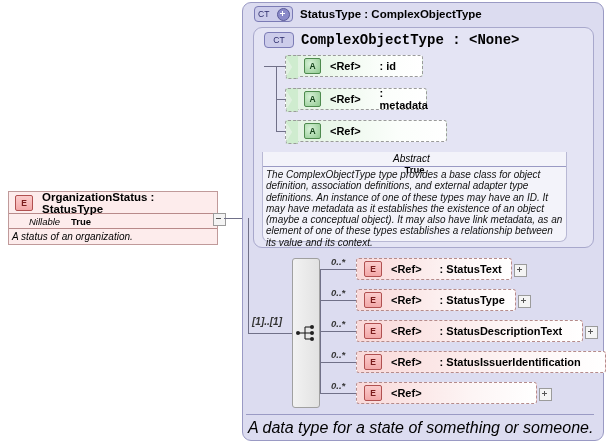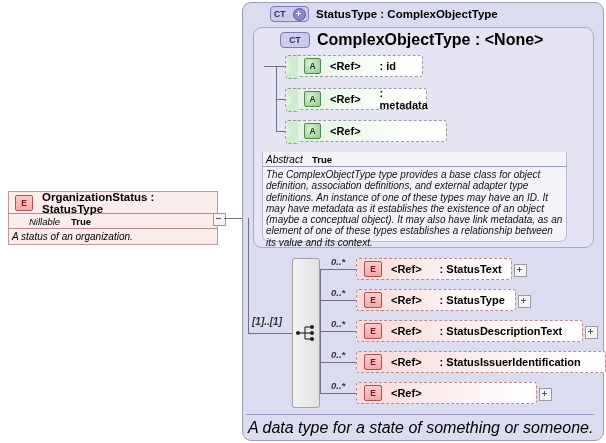--- a/index.html
+++ b/index.html
@@ -17,42 +17,41 @@
   }
   #outer-type-header{
     left:254px;top:5px;height:18px;display:flex;align-items:center;gap:7px;
   }
   #outer-type-title{font-size:11.5px;font-weight:bold;color:#000;letter-spacing:0px;}
 
   
   .badge-ct{
     width:28px;height:14px;border:1px solid #7b7bb5;border-radius:4px;
     background:#ccccea;display:flex;align-items:center;justify-content:center;
-    font-size:8.5px;font-weight:bold;color:#2a2a6a;letter-spacing:0px;
+    font-size:8.5px;font-weight:normal;color:#2a2a6a;letter-spacing:0px;
     position:relative;
-    margin-left:16px;
   }
   .badge-ct.with-plus{width:34px;justify-content:flex-start;padding-left:3px;}
   .ct-plus{
     position:absolute;right:2px;top:1px;width:11px;height:11px;border-radius:50%;
     background:#8a8ac8;border:1px solid #5a5a98;
   }
   .ct-plus:before,.ct-plus:after{
     content:"";position:absolute;background:#fff;
   }
   .ct-plus:before{left:2px;top:4px;width:5px;height:1px;}
   .ct-plus:after{left:4px;top:2px;width:1px;height:5px;}
 
   
   #inner-type-box{
     left:253px;top:27px;width:341px;height:221px;
     background:#e4e4f4;border:1px solid #a8a8cc;border-radius:9px;
   }
   #inner-type-header{left:264px;top:31px;height:18px;display:flex;align-items:center;gap:7px;}
-  #inner-type-title{font-size:16px;font-weight:bold;}
+  #inner-type-title{font-size:14px;font-weight:bold;font-family:Liberation Mono, monospace;}
 
   
   .attr-row{
     height:22px;border:1px dashed #9a9a9a;border-radius:3px;
     background:linear-gradient(to right,#dff0df 0%,#eaf7ea 28%,#fbfefb 70%,#ffffff 100%);
     display:flex;align-items:center;padding-left:18px;
   }
   .attr-notch{
     position:absolute;left:-1px;top:-1px;width:12px;height:22px;
     background:#cfeccf;border:1px dashed #9a9a9a;border-right:none;
@@ -69,21 +68,21 @@
   .attr-name{margin-left:19px;font-size:11px;font-weight:bold;}
 
   
   #abstract-doc-panel{
     left:262px;top:152px;width:305px;height:90px;
     background:#f3f3fa;border:1px solid #b8b8d4;border-radius:0 0 7px 7px;
     border-top:none;
   }
   #abstract-row{
     left:263px;top:153px;width:303px;height:14px;
-    border-bottom:1px solid #9a9ac4;display:flex;align-items:center;
+    border-bottom:1px solid #9a9ac4;display:flex;align-items:center;flex-direction:column;
   }
   .abstract-label{font-style:italic;font-size:10px;margin-left:3px;width:46px;}
   .abstract-value{font-size:9.5px;font-weight:bold;}
   #type-doc-text{
     left:266px;top:169px;width:298px;
     font-style:italic;font-size:10px;line-height:11.3px;color:#111;
   }
 
   
   #sequence-compositor{

